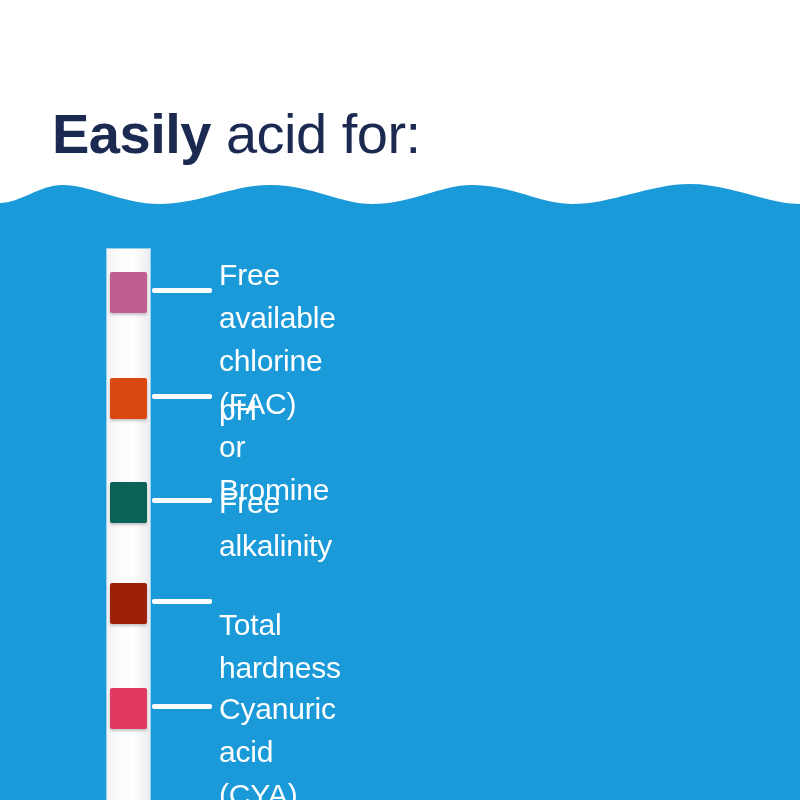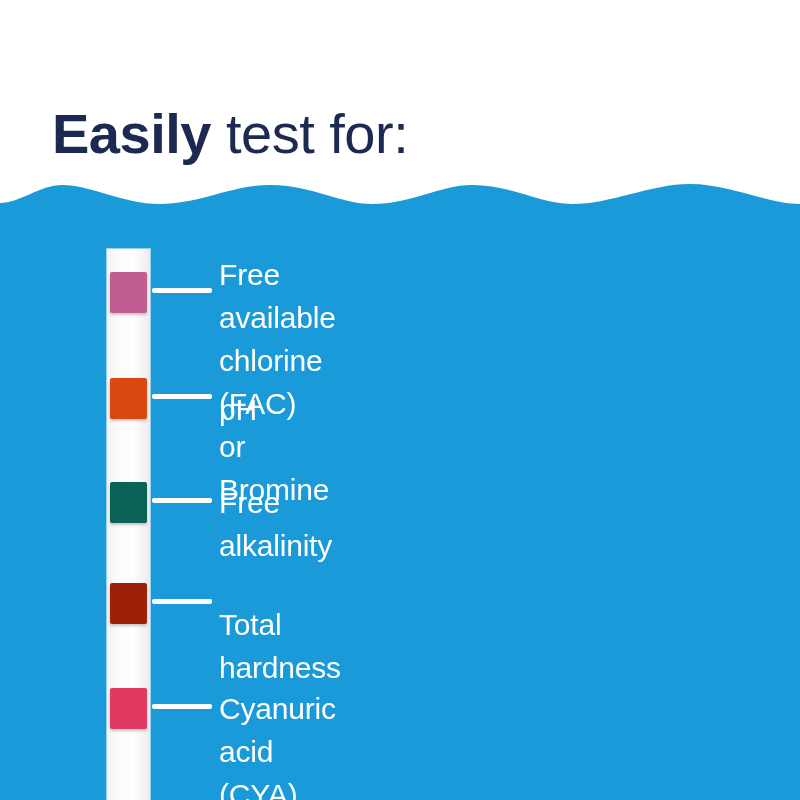--- a/index.html
+++ b/index.html
@@ -98,21 +98,21 @@
     line-height: 43px;
     letter-spacing: -0.2px;
     white-space: pre-line;
   }
 </style>
 </head>
 <body>
 
 <div class="page">
 
-  <h1 class="heading"><span class="bold">Easily</span><span class="light"> test for:</span></h1>
+  <h1 class="heading"><span class="bold">Easily</span><span class="light"> acid for:</span></h1>
 
   <div class="water">
     <svg width="800" height="630" viewBox="0 0 800 630" xmlns="http://www.w3.org/2000/svg" aria-hidden="true">
       <path d="M0,33
                C20,33 40,15 62,15
                C92,15 122,34 160,34
                C200,34 232,15 270,15
                C312,15 340,34 372,34
                C412,34 440,15 472,15
                C512,15 540,34 572,34

